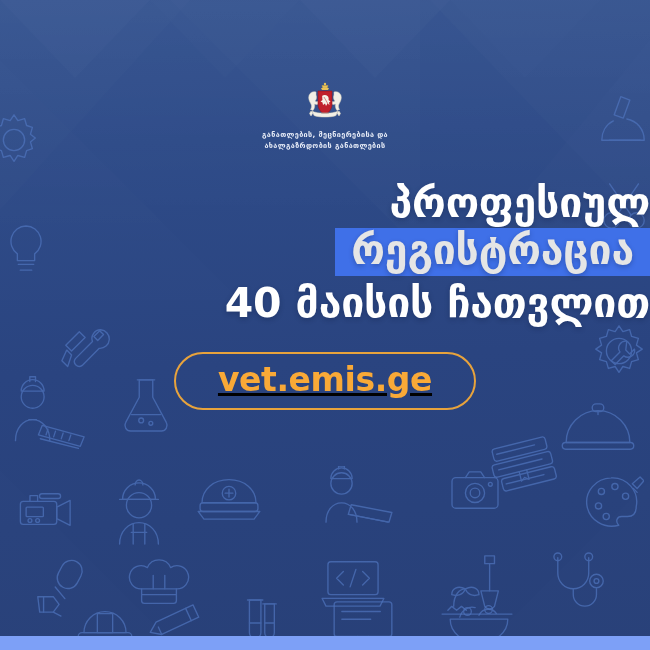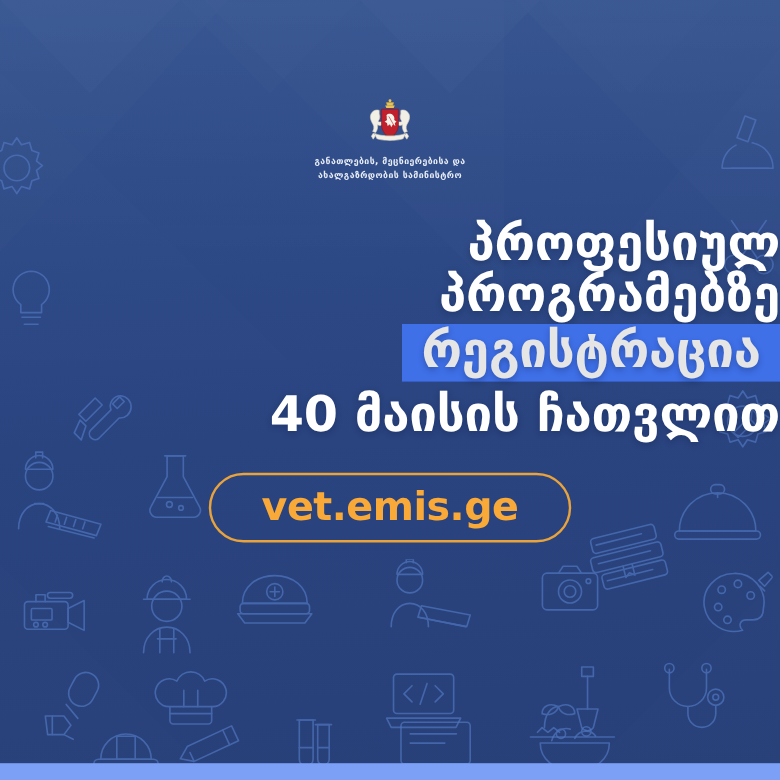--- a/index.html
+++ b/index.html
@@ -90,21 +90,21 @@
     background:#3f70e8;
     color:#e5e5e5;
     padding:2px 16px 5px 16px;
     line-height:1.0;
   }
   .hl-row { display:block; margin:4px 0 6px 0; }
 
   
   .pill-wrap {
     margin-top:28px;
-    display:flex; justify-content:flex-end;
+    display:flex; justify-content:flex-end;text-decoration:underline;
   }
   .pill {
     border:2px solid #e8a33c;
     border-radius:40px;
     padding:9px 42px 12px 42px;
     color:#f9a937;
     font-size:33px;
     font-weight:800;
     letter-spacing:-0.4px;
     line-height:1;
@@ -369,27 +369,26 @@
         <path d="M44 30l8 14" stroke="#c0202c" stroke-width="1.1" fill="none"></path>
 
         <path d="M20 58c10 6 42 6 52 0l-4 9c-8 4-36 4-44 0z" fill="#f2efe6" stroke="#d8d2c0" stroke-width="1"></path>
         <path d="M18 58l4 4-4 6-3-5z" fill="#f2efe6" stroke="#d8d2c0" stroke-width="1"></path>
         <path d="M74 58l-4 4 4 6 3-5z" fill="#f2efe6" stroke="#d8d2c0" stroke-width="1"></path>
         <path d="M38 62h16" stroke="#8f8c7e" stroke-width="1.3"></path>
       </svg>
 
       <div class="ministry-lines">
         <div>განათლების, მეცნიერებისა და</div>
-        <div>ახალგაზრდობის სამინისტრო</div>
+        <div>ახალგაზრდობის განათლების</div>
       </div>
     </div>
 
     <div class="headline">
       <span class="ln">პროფესიულ</span>
-      <span class="ln">პროგრამებზე</span>
       <span class="hl-row">
         <span class="hl-box">რეგისტრაცია</span>
       </span>
       <span class="ln">40 მაისის ჩათვლით</span>
     </div>
 
     <div class="pill-wrap">
       <div class="pill">vet.emis.ge</div>
     </div>
 

